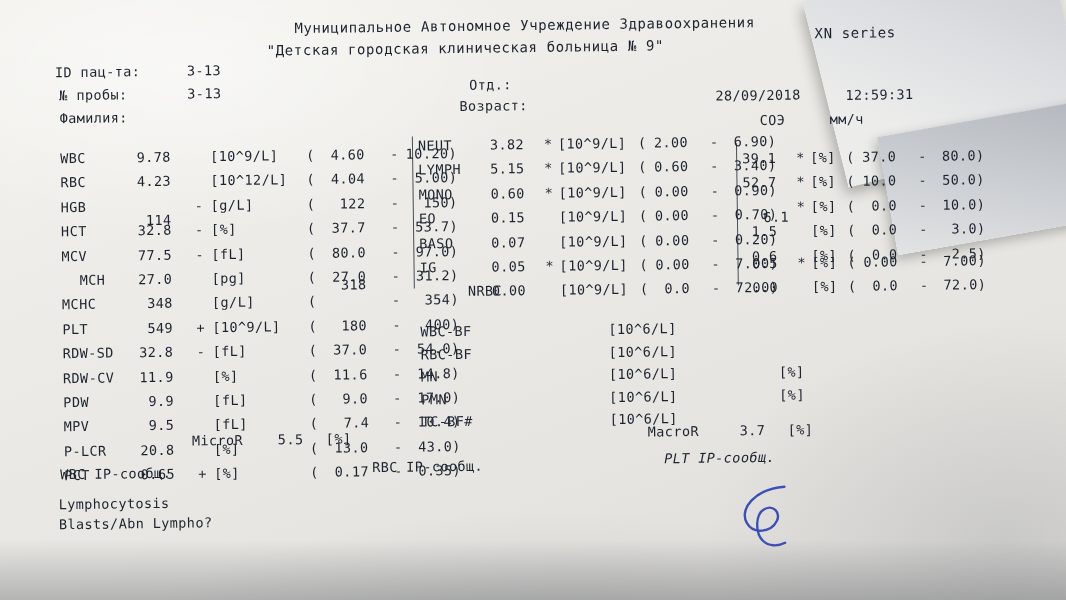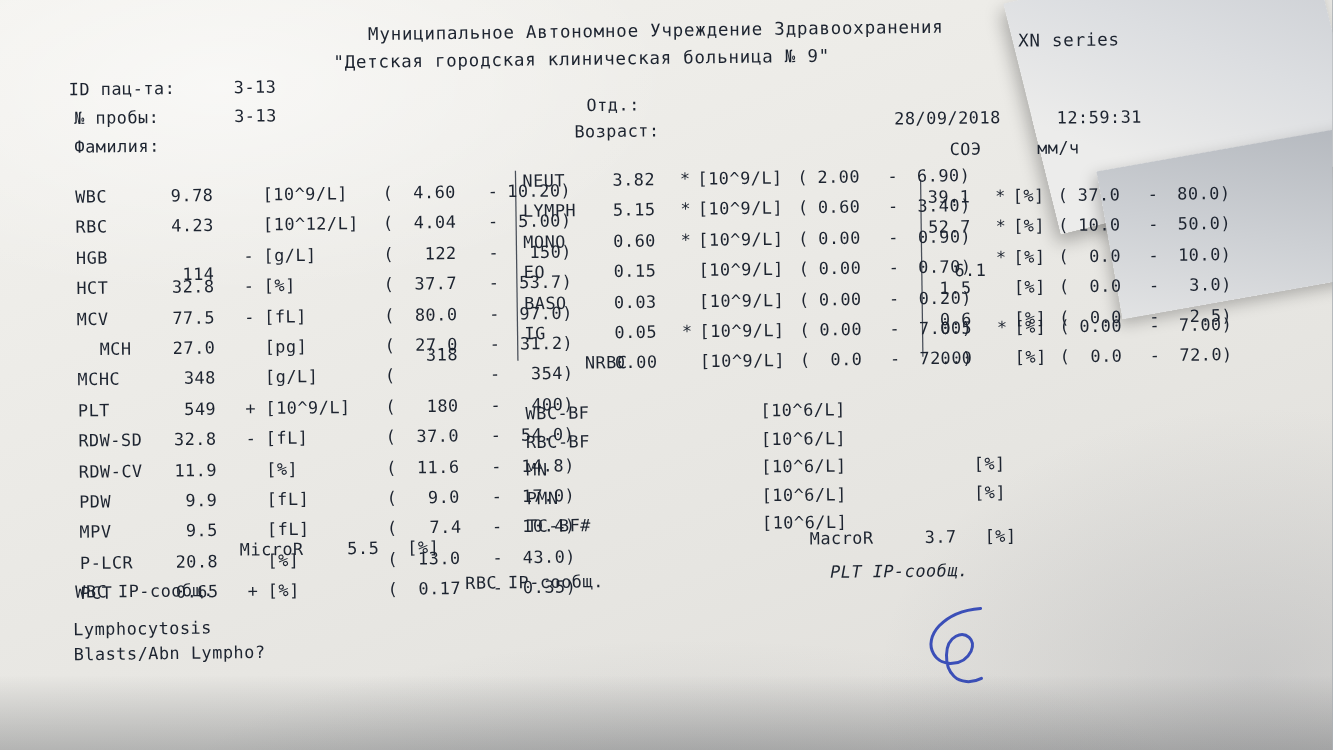--- a/index.html
+++ b/index.html
@@ -272,21 +272,21 @@
         <div class="t" style="left: 676px; top: 186.8px;">       0.90)</div>
         <div class="t" style="left: 420px; top: 211.2px;">EO</div>
         <div class="t" style="left: 492px; top: 211.2px;">0.15</div>
         <div class="t" style="left: 546px; top: 211.2px;"></div>
         <div class="t" style="left: 560px; top: 211.2px;">[10^9/L]</div>
         <div class="t" style="left: 640px; top: 211.2px;">(</div>
         <div class="t" style="left: 656px; top: 211.2px;">0.00</div>
         <div class="t" style="left: 712px; top: 211.2px;">-</div>
         <div class="t" style="left: 676px; top: 211.2px;">       0.70)</div>
         <div class="t" style="left: 420px; top: 235.6px;">BASO</div>
-        <div class="t" style="left: 492px; top: 235.6px;">0.03</div>
+        <div class="t" style="left: 492px; top: 235.6px;">0.07</div>
         <div class="t" style="left: 546px; top: 235.6px;"></div>
         <div class="t" style="left: 560px; top: 235.6px;">[10^9/L]</div>
         <div class="t" style="left: 640px; top: 235.6px;">(</div>
         <div class="t" style="left: 656px; top: 235.6px;">0.00</div>
         <div class="t" style="left: 712px; top: 235.6px;">-</div>
         <div class="t" style="left: 676px; top: 235.6px;">       0.20)</div>
         <div class="t" style="left: 420px; top: 260px;">IG</div>
         <div class="t" style="left: 492px; top: 260px;">0.05</div>
         <div class="t" style="left: 546px; top: 260px;">*</div>
         <div class="t" style="left: 560px; top: 260px;">[10^9/L]</div>

